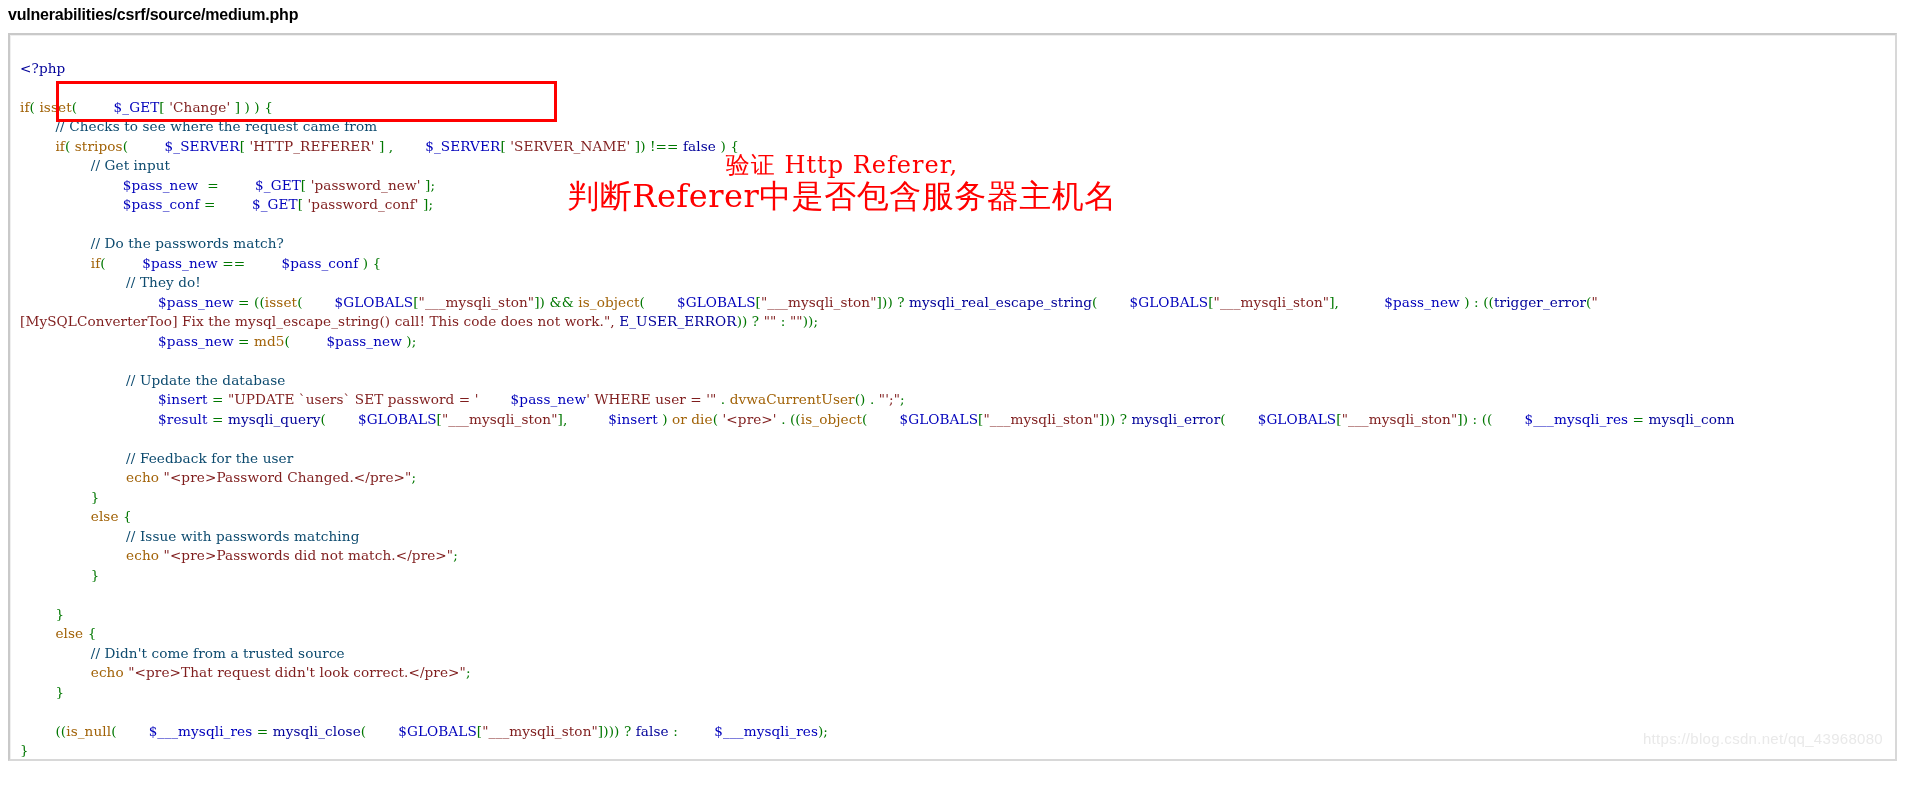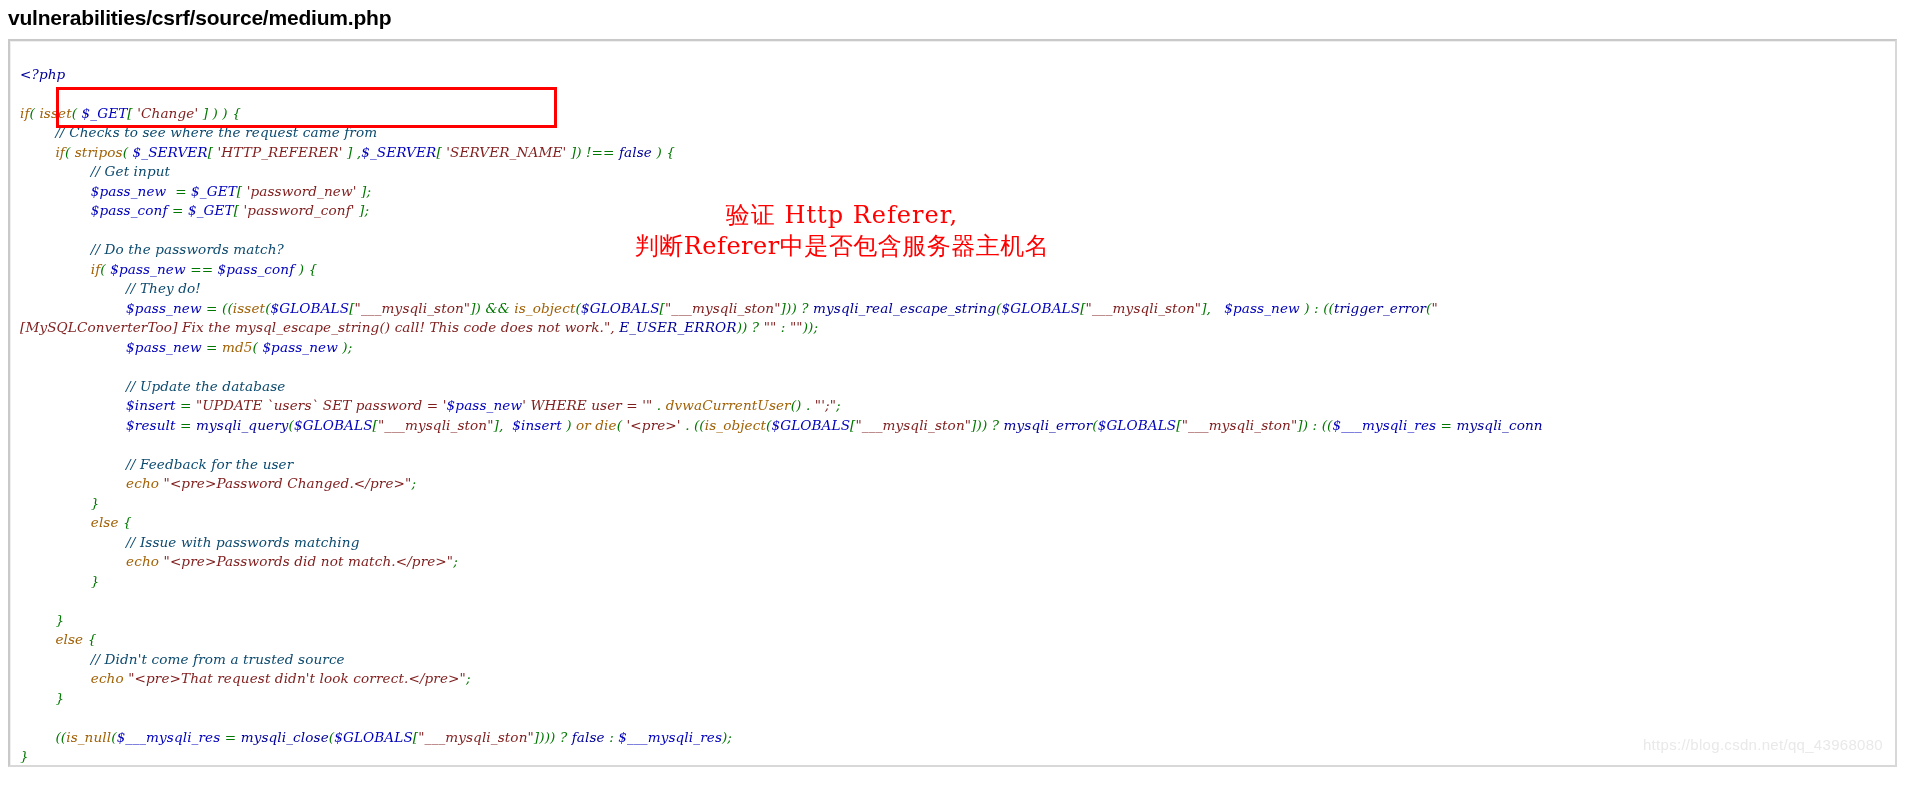--- a/index.html
+++ b/index.html
@@ -10,21 +10,21 @@
   body {
     width: 1905px;
     height: 788px;
     overflow: hidden;
     font-family: "Liberation Serif", serif;
   }
 
   #page-title {
     font-family: "Liberation Sans", sans-serif;
     font-weight: bold;
-    font-size: 21px;
+    font-size: 16px;
     color: #000000;
     padding: 6px 0 0 8px;
     letter-spacing: -0.2px;
     white-space: nowrap;
   }
 
   #code-wrap {
     position: relative;
     margin: 9px 8px 0 8px;
     height: 728px;
@@ -44,28 +44,27 @@
     top: 0;
     width: 100%;
     padding: 10px 0 0 10px;
     box-sizing: border-box;
     font-family: "DejaVu Serif", "Liberation Serif", serif;
     font-size: 13.6px;
     line-height: 19.5px;
     white-space: pre;
     letter-spacing: 0.1px;
     color: #000000;
-    font-style: italic;
   }
   #code .ln { display: block; height: 19.5px; }
 
   
   .kw   { color: #000099; }   
   .fn   { color: #a16207; }   
-  .var  { color: #0000bb; }   
+  .var  { color: #0000bb; margin-left: 32px; }   
   .str  { color: #7f1d1d; }   
   .cmt  { color: #0c4a6e; }   
   .pun  { color: #007700; }
 
   
   #highlight-box {
     position: absolute;
     left: 46px;
     top: 46px;
     width: 501px;
@@ -84,25 +83,24 @@
     text-align: center;
     color: #ff0000;
     font-family: "DejaVu Serif", "Liberation Serif", serif;
     pointer-events: none;
   }
   #annotation .an-line1 {
     display: block;
     font-size: 24px;
     line-height: 31px;
     letter-spacing: 1px;
-    margin-top: 44px;
   }
   #annotation .an-line2 {
     display: block;
-    font-size: 24px;
+    font-size: 32px;
     line-height: 31px;
     letter-spacing: 0.5px;
   }
 
   #watermark {
     position: absolute;
     right: 12px;
     bottom: 12px;
     font-family: "Liberation Sans", sans-serif;
     font-size: 15px;

